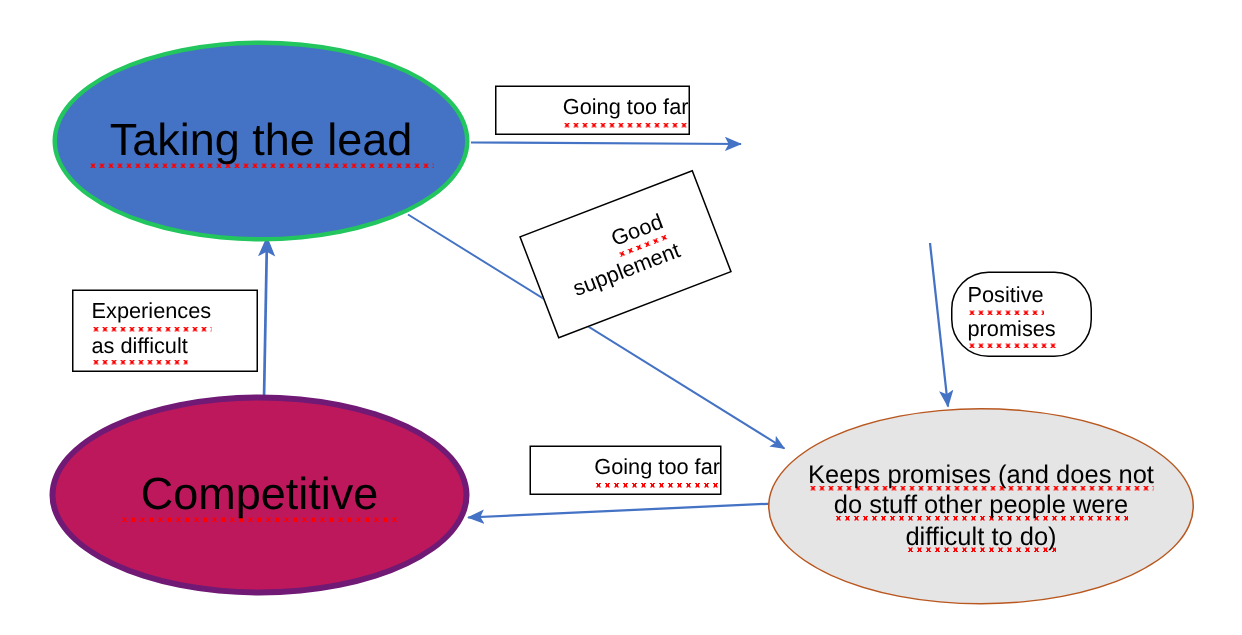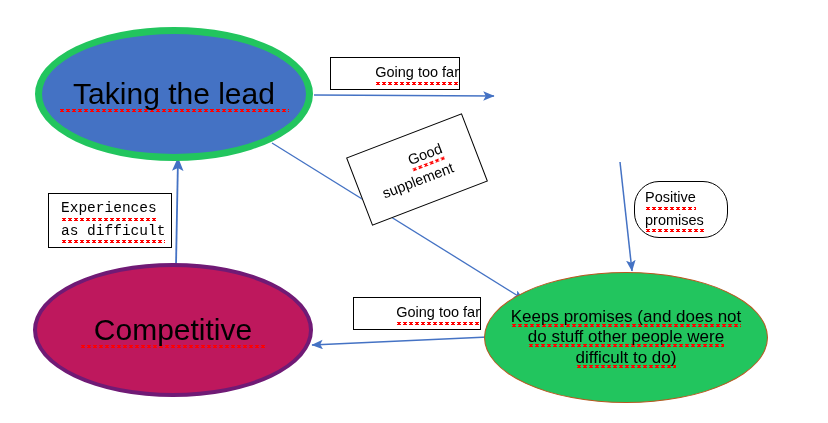--- a/index.html
+++ b/index.html
@@ -45,38 +45,38 @@
     background-position: 0 100%;
     background-size: 6px 3px;
     background-image:
       linear-gradient(135deg, transparent 42%, #ff0000 42%, #ff0000 58%, transparent 58%),
       linear-gradient(45deg, transparent 42%, #ff0000 42%, #ff0000 58%, transparent 58%);
     padding-bottom: 1px;
   }
   #node-taking-the-lead {
     left: 35px;  top: 27px;  width: 278px; height: 134px;
     background: #4472C4;
-    border: 7px solid #22c55e;
+    border: 3px solid #22c55e;
     font-size: 30px;
   }
   #node-control-freak {
     left: 497px; top: 25px;  width: 280px; height: 140px;
     background: #FFC000;
     border: 1px solid #bf9000;
     font-size: 30px;
   }
   #node-competitive {
     left: 33px;  top: 263px; width: 280px; height: 134px;
     background: #be185d;
     border: 4px solid #701a75;
     font-size: 30px;
   }
   #node-keeps-promises {
-    left: 484px; top: 272px; width: 284px; height: 131px;
-    background: #22c55e;
+    left: 512px; top: 272px; width: 284px; height: 131px;
+    background: #e5e5e5;
     border: 1px solid #b9571f;
     font-size: 17px;
     justify-content: center;
   }
   .edge-label {
     position: absolute;
     box-sizing: border-box;
     background: #ffffff;
     border: 1px solid #000000;
     color: #000000;
@@ -86,21 +86,21 @@
     flex-direction: column;
     align-items: flex-end;
     justify-content: center;
     z-index: 3;
   }
   .edge-label span { white-space: nowrap; }
   #label-going-too-far-top    { left: 330px; top: 57px;  width: 130px; height: 33px; }
   #label-going-too-far-bottom { left: 353px; top: 297px; width: 128px; height: 33px; }
   #label-experiences-as-difficult {
     left: 48px; top: 193px; width: 124px; height: 55px;
-    align-items: flex-start; padding-left: 12px; font-family: Liberation Mono, monospace;
+    align-items: flex-start; padding-left: 12px;
   }
   #label-positive-opposite {
     left: 634px; top: 181px; width: 94px; height: 57px;
     align-items: flex-start; padding-left: 10px; border-radius: 25px;
   }
   #label-good-supplement {
     left: 355px; top: 133px; width: 124px; height: 73px;
     transform: rotate(-21deg);
     align-items: center;
     padding: 0 4px;

